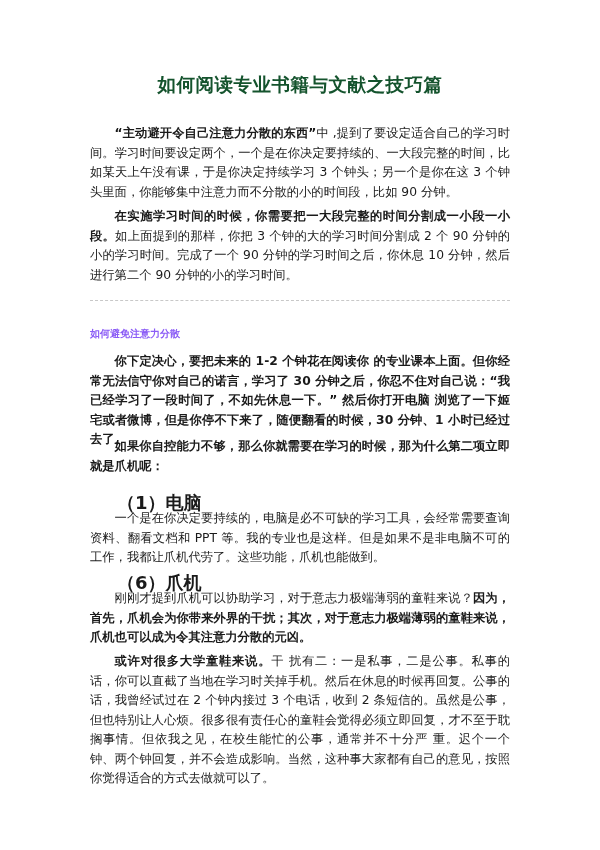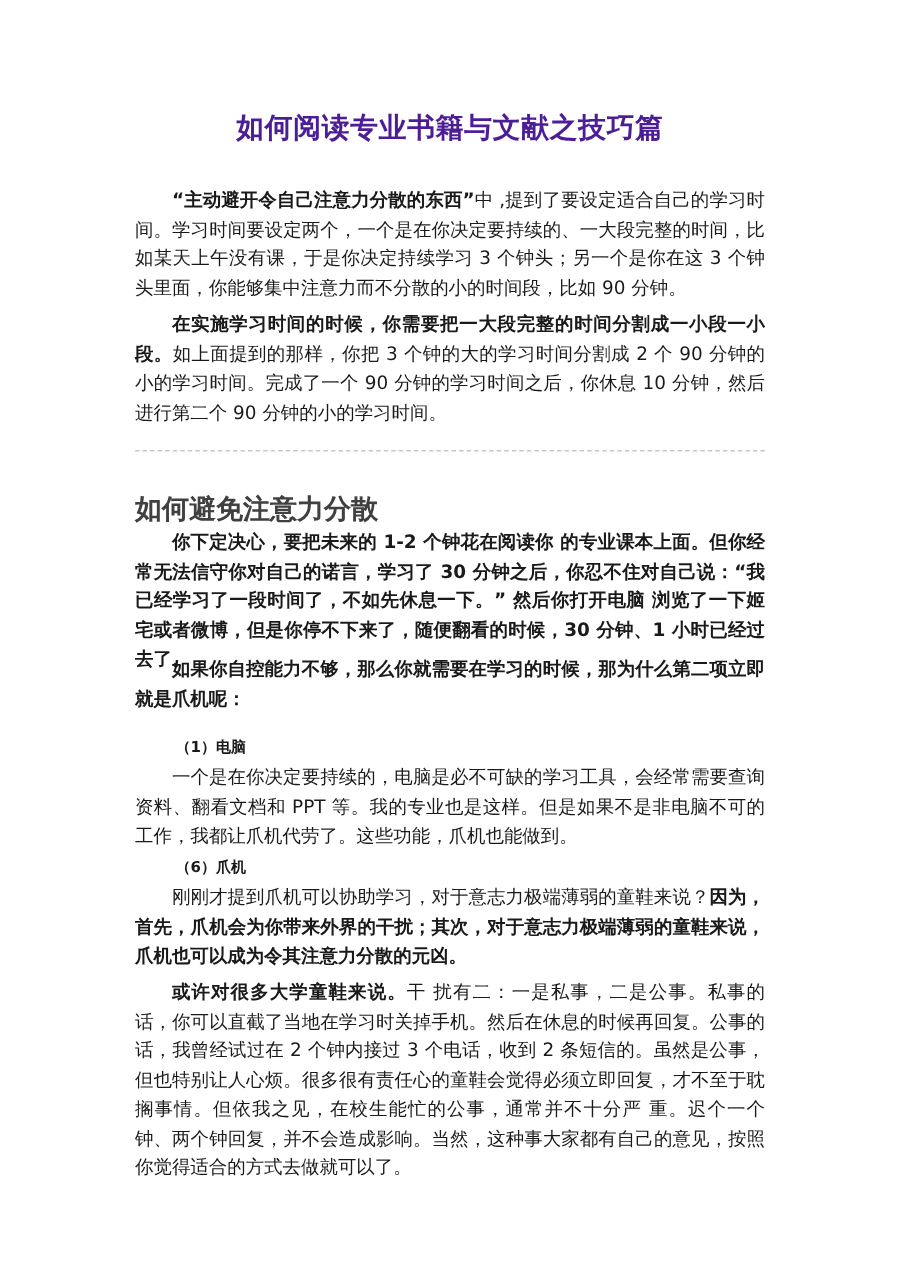--- a/index.html
+++ b/index.html
@@ -1,28 +1,28 @@
 <!DOCTYPE html>
 <html><head>
 <meta charset="utf-8">
 <style>
   html, body { margin:0; padding:0; background:#ffffff; }
   body { width:600px; height:850px; position:relative; overflow:hidden;
          font-family:"DejaVu Sans", "Liberation Sans", sans-serif; color:#1a1a1a; }
   .title { position:absolute; left:0; width:600px; top:72px; text-align:center;
-           font-size:18.5px; font-weight:bold; color:#4c1d95; letter-spacing:0.5px; }
+           font-size:18.5px; font-weight:bold; color:#14532d; letter-spacing:0.5px; }
   .para { position:absolute; left:90px; width:420px; font-size:12.3px; line-height:19.5px;
           margin:0; text-align:justify; }
   .indent { text-indent:2em; }
   b { font-weight:bold; }
   .sep { position:absolute; left:90px; width:420px; top:300px; height:0;
          border-top:1px dashed #c8c8c8; }
-  .section { position:absolute; left:90px; top:327px; font-size:18px; font-weight:bold;
-             color:#404040; font-family:"DejaVu Serif", "Liberation Serif", serif; }
-  .sub { position:absolute; left:117px; font-size:10px; font-weight:bold; }
+  .section { position:absolute; left:90px; top:327px; font-size:10px; font-weight:bold;
+             color:#8b5cf6; font-family:"DejaVu Serif", "Liberation Serif", serif; }
+  .sub { position:absolute; left:117px; font-size:18px; font-weight:bold; }
 </style>
 </head>
 <body>
 
 <div>
   <div class="title">如何阅读专业书籍与文献之技巧篇</div>
 
   <p class="para indent" style="top:124px;"><b>“主动避开令自己注意力分散的东西”</b><span>中 ,提到了要设定适合自己的学习时间。学习时间要设定两个，一个是在你决定要持续的、一大段完整的时间，比如某天上午没有课，于是你决定持续学习 3 个钟头；另一个是你在这 3 个钟头里面，你能够集中注意力而不分散的小的时间段，比如 90 分钟。</span></p>
 
   <p class="para indent" style="top:207px;"><b>在实施学习时间的时候，你需要把一大段完整的时间分割成一小段一小段。</b><span>如上面提到的那样，你把 3 个钟的大的学习时间分割成 2 个 90 分钟的小的学习时间。完成了一个 90 分钟的学习时间之后，你休息 10 分钟，然后进行第二个 90 分钟的小的学习时间。</span></p>

